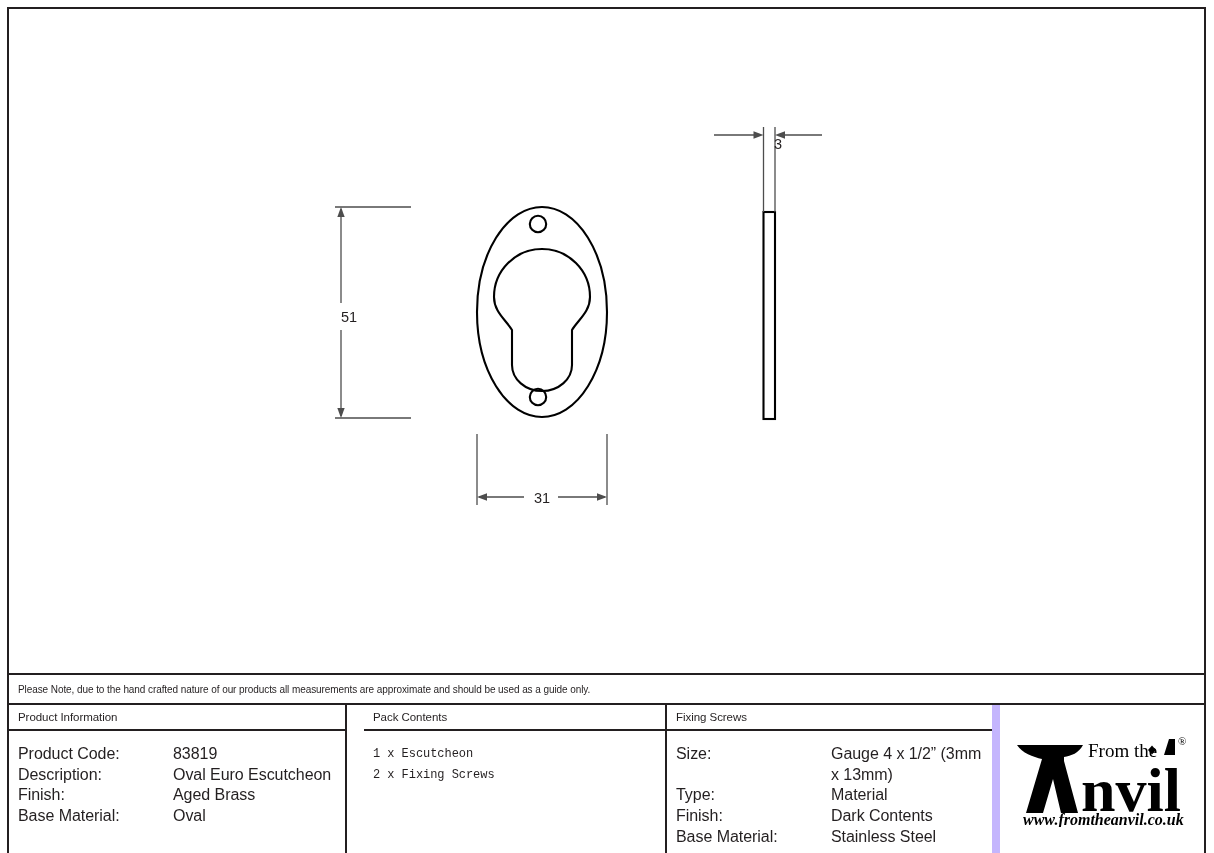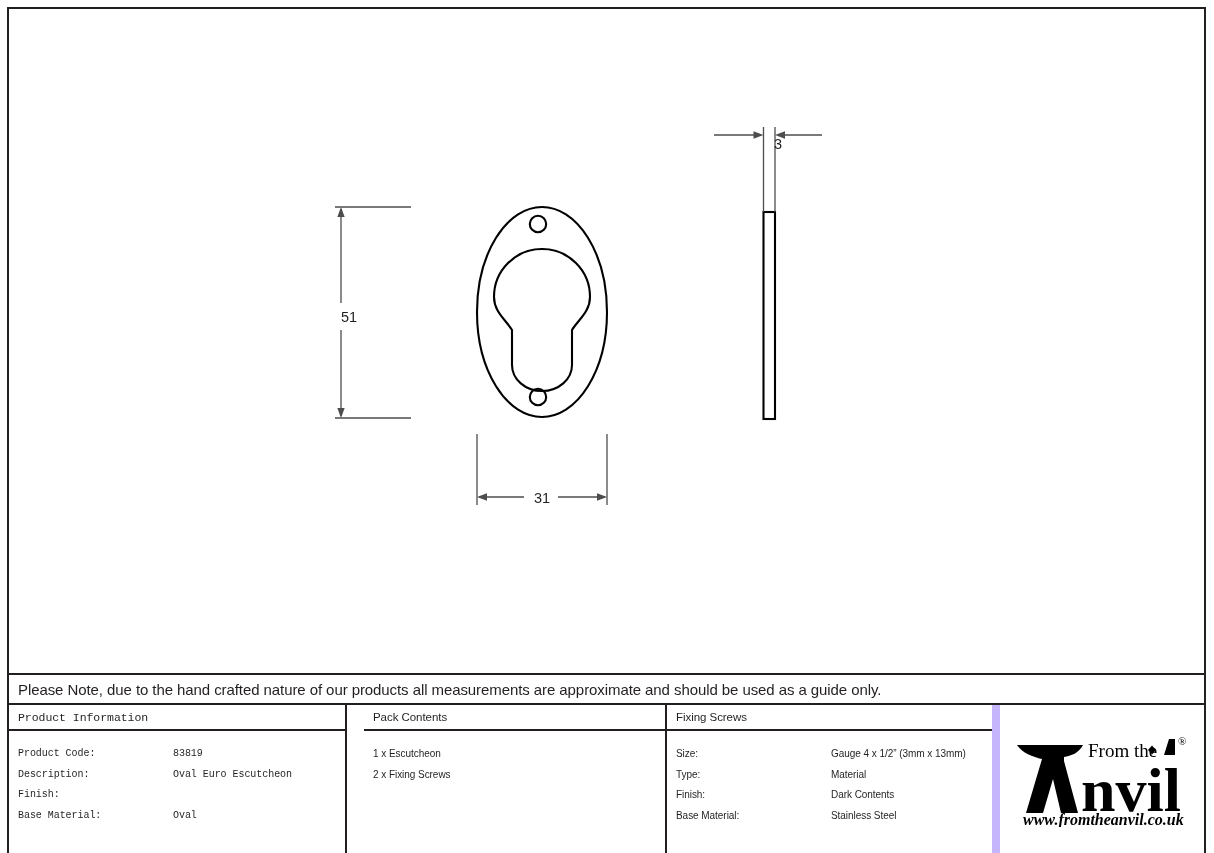--- a/index.html
+++ b/index.html
@@ -57,42 +57,42 @@
     top: 673px;
     width: 1195px;
     height: 32px;
     border-top: 2px solid #231f20;
     border-bottom: 2px solid #231f20;
     box-sizing: border-box;
     display: flex;
     align-items: center;
   }
   .note-text {
-    font-size: 15px;
+    font-size: 10px;
     line-height: 13px;
     padding-left: 9px;
     color: #231f20;
     letter-spacing: -0.08px;
   }
 
   .info-row {
     position: absolute;
     left: 9px;
     top: 705px;
     width: 1195px;
     height: 148px;
     display: flex;
   }
 
   .col {
     position: relative;
     box-sizing: border-box;
     height: 148px;
   }
-  .col-product  { width: 338px; border-right: 2px solid #231f20; font-family: Liberation Mono, monospace; }
+  .col-product  { width: 338px; border-right: 2px solid #231f20; }
   .col-pack     { width: 320px; border-right: 2px solid #231f20; padding-left: 17px; }
   .col-screws   { width: 333px; border-right: 8px solid #c4b5fd; }
   .col-logo     { width: 204px; }
 
   .col-head {
     height: 26px;
     display: flex;
     align-items: center;
     border-bottom: 2px solid #231f20;
     box-sizing: border-box;
@@ -103,35 +103,36 @@
     color: #231f20;
     letter-spacing: -0.05px;
   }
 
   .col-body {
     padding: 13px 0 0 9px;
   }
 
   .spec-line {
     display: flex;
-    font-size: 10px;
+    font-size: 16px;
     line-height: 20.7px;
     color: #231f20;
     letter-spacing: -0.05px;
   }
   .spec-label { width: 0; flex: 0 0 auto; }
   .col-product .spec-label { width: 109px; }
   .col-screws  .spec-label { width: 109px; }
   .spec-value  { flex: 1 1 auto; margin-left: 46px; }
 
   .pack-line {
-    font-size: 10px;
+    font-size: 12px;
     line-height: 20.7px;
     color: #231f20;
     letter-spacing: -0.05px;
+    font-family: Liberation Mono, monospace;
   }
 
   
   .logo-wrap {
     position: absolute;
     left: 0;
     top: 0;
     width: 204px;
     height: 148px;
     display: flex;
@@ -229,20 +230,21 @@
         <div class="spec-line">
           <span class="spec-label">Product Code:</span>
           <span class="spec-value">83819</span>
         </div>
         <div class="spec-line">
           <span class="spec-label">Description:</span>
           <span class="spec-value">Oval Euro Escutcheon</span>
         </div>
         <div class="spec-line">
           <span class="spec-label">Finish:</span>
+          <span class="spec-value">Aged Brass</span>
         </div>
         <div class="spec-line">
           <span class="spec-label">Base Material:</span>
           <span class="spec-value">Oval</span>
         </div>
       </div>
     </div>
 
     <div class="col col-pack">
       <div class="col-head">

